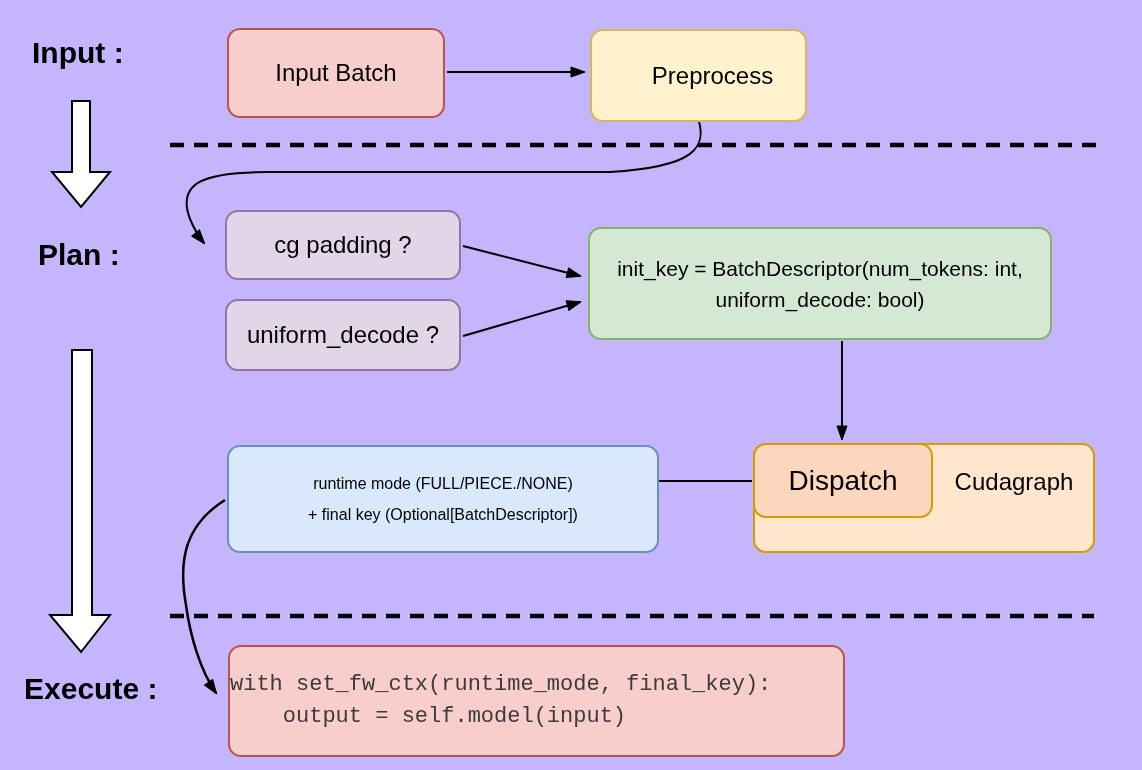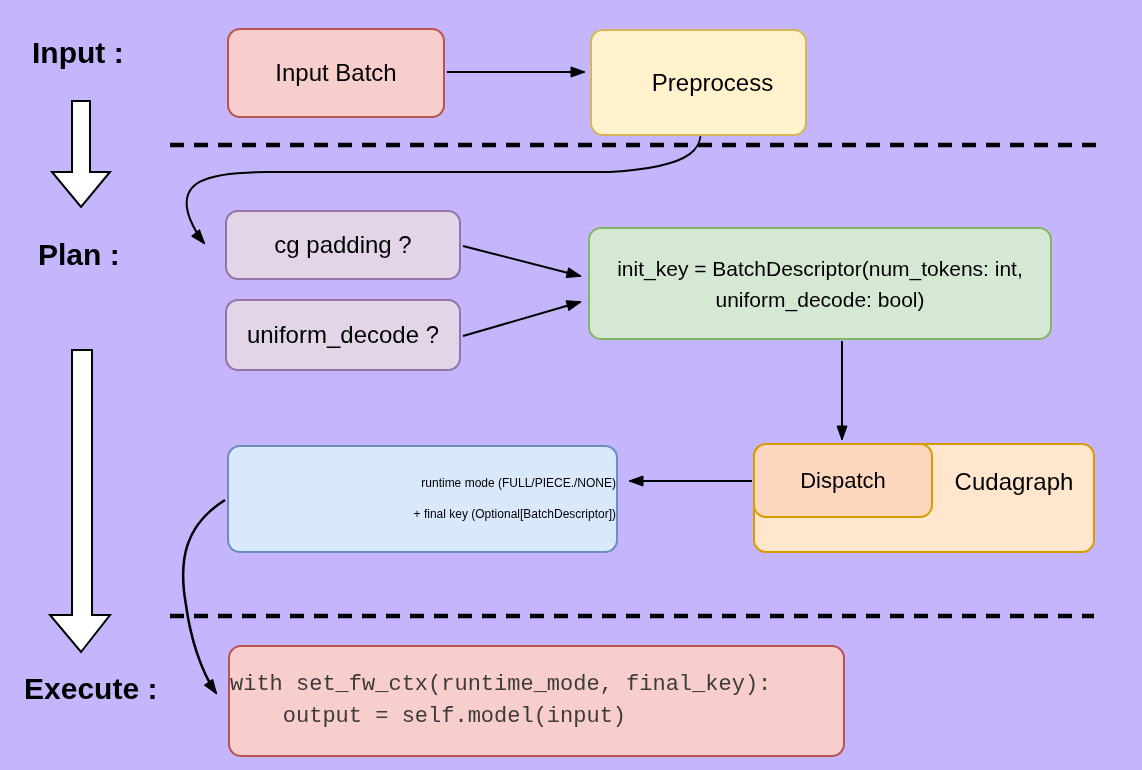--- a/index.html
+++ b/index.html
@@ -41,30 +41,30 @@
   
   .n-red    { background: #F8CECC; border-color: #B85450; }
   .n-yellow { background: #FFF2CC; border-color: #D6B656; }
   .n-purple { background: #E1D5E7; border-color: #9673A6; }
   .n-green  { background: #D5E8D4; border-color: #82B366; }
   .n-blue   { background: #DAE8FC; border-color: #6C8EBF; }
   .n-orange { background: #FFE6CC; border-color: #D79B00; }
   .n-peach  { background: #FCD7BD; border-color: #D79B00; }
 
   #node-input-batch    { left: 227px; top: 28px;  width: 218px; height: 90px;  font-size: 24px; }
-  #node-preprocess     { left: 590px; top: 29px;  width: 217px; height: 107px;  font-size: 24px; padding-left: 28px; }
+  #node-preprocess     { left: 590px; top: 29px;  width: 217px; height: 93px;  font-size: 24px; padding-left: 28px; }
   #node-cg-padding     { left: 225px; top: 210px; width: 236px; height: 70px;  font-size: 24px; }
   #node-uniform-decode { left: 225px; top: 299px; width: 236px; height: 72px;  font-size: 24px; }
   #node-init-key       { left: 588px; top: 227px; width: 464px; height: 113px; font-size: 21px; line-height: 31px; }
   #node-dispatcher     { left: 753px; top: 443px; width: 342px; height: 110px; }
-  #node-dispatch       { left: 753px; top: 443px; width: 180px; height: 75px;  font-size: 22px; z-index: 3; }
+  #node-dispatch       { left: 753px; top: 443px; width: 180px; height: 75px;  font-size: 28px; z-index: 3; }
   #dispatcher-label    { position: absolute; left: 933px; top: 443px; width: 162px; height: 78px;
                          display: flex; flex-direction: column; align-items: center; justify-content: center;
                          font-size: 24px; line-height: 32px; z-index: 3; }
-  #node-runtime        { left: 227px; top: 445px; width: 391px; height: 108px; font-size: 12px; line-height: 31px; align-items: flex-end; }
+  #node-runtime        { left: 227px; top: 445px; width: 432px; height: 108px; font-size: 16px; line-height: 31px; }
   #node-execute-code   { left: 228px; top: 645px; width: 617px; height: 112px;
                          font-family: "Liberation Mono", monospace; font-size: 22px; line-height: 32px;
                          align-items: flex-start; text-align: left; color: #3b3b3b; }
   #node-execute-code .code-line { white-space: pre; }
 
   #label-input   { left: 32px; top: 36px;  }
   #label-plan    { left: 38px; top: 238px; }
   #label-execute { left: 24px; top: 672px; }
 </style>
 </head>

